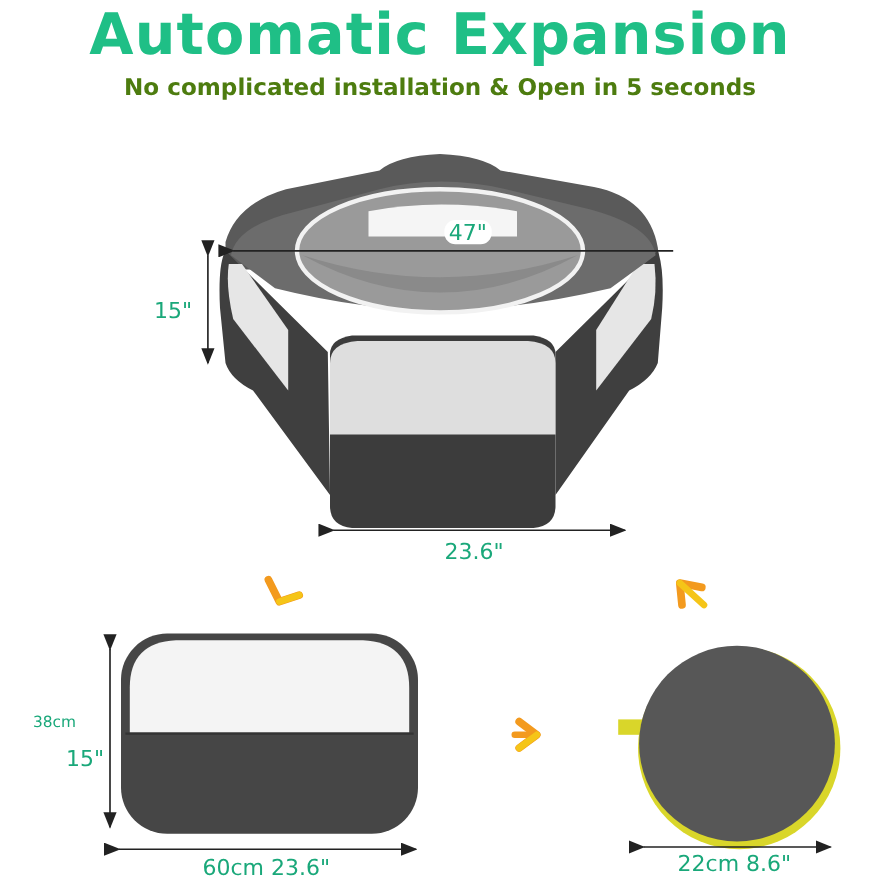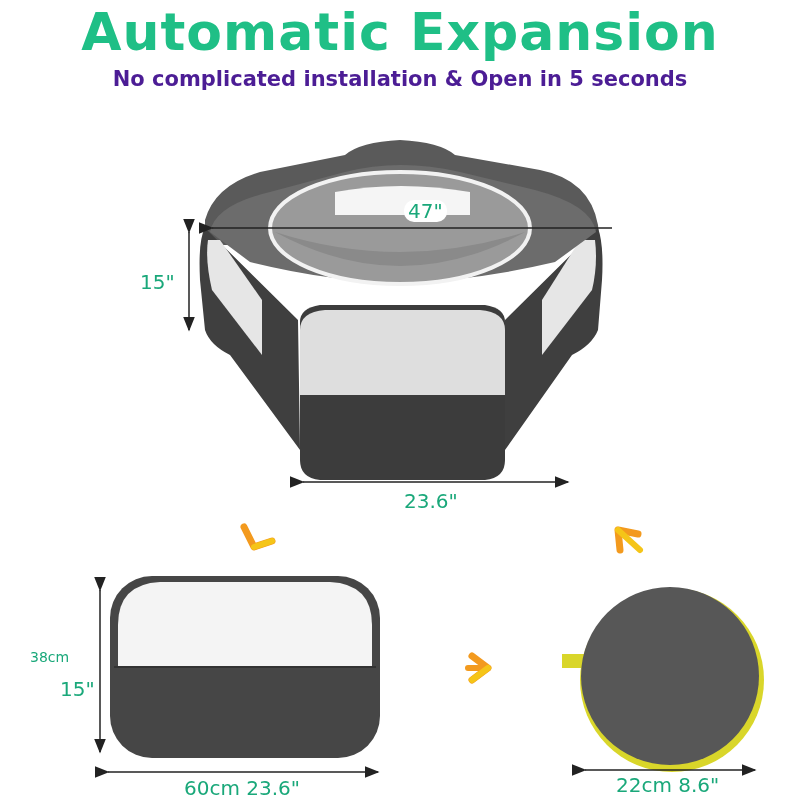--- a/index.html
+++ b/index.html
@@ -1,18 +1,18 @@
 <!DOCTYPE html>
 <html><head>
 <meta charset="utf-8">
 <style>
   html,body{margin:0;padding:0;background:#ffffff;}
   body{width:800px;height:800px;position:relative;overflow:hidden;font-family:"DejaVu Sans","Liberation Sans",sans-serif;}
   .title{position:absolute;left:0;top:0;width:800px;text-align:center;color:#1fbf86;font-weight:bold;font-size:52px;line-height:64px;letter-spacing:1px;}
-  .subtitle{position:absolute;left:0;top:64px;width:800px;text-align:center;color:#4c1d95;font-weight:bold;font-size:21px;line-height:30px;}
+  .subtitle{position:absolute;left:0;top:64px;width:800px;text-align:center;color:#4d7c0f;font-weight:bold;font-size:21px;line-height:30px;}
   .dim{position:absolute;color:#1aa87a;font-size:19px;line-height:22px;white-space:nowrap;}
   svg{position:absolute;left:0;top:0;}
 </style>
 </head>
 <body>
 
 <div class="title">Automatic Expansion</div>
 <div class="subtitle">No complicated installation &amp; Open in 5 seconds</div>
 
 <svg width="800" height="800" viewBox="0 0 800 800">

